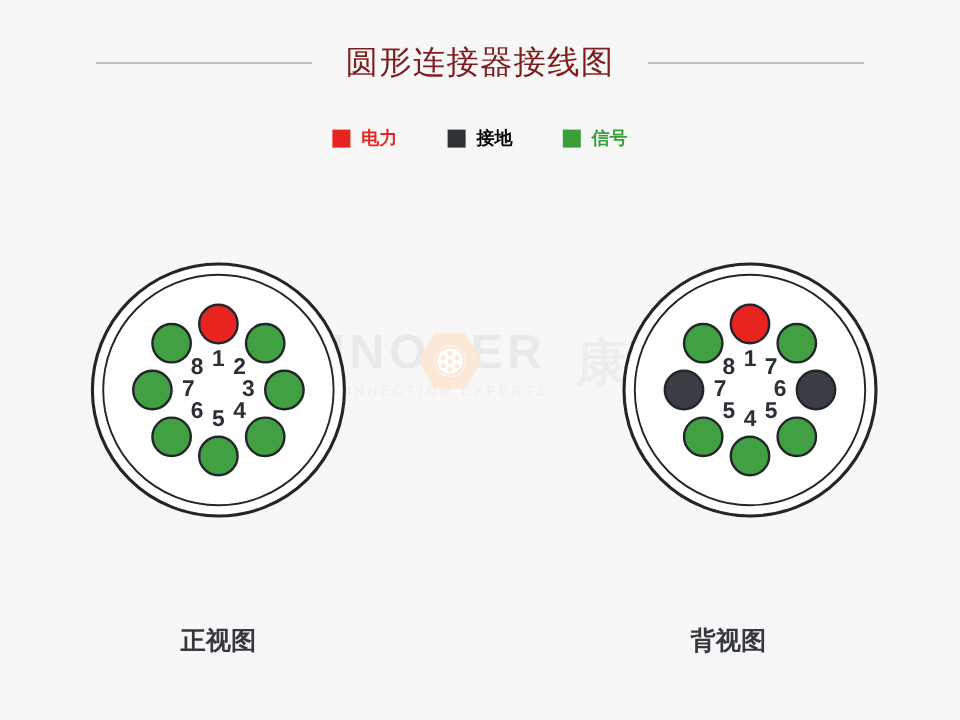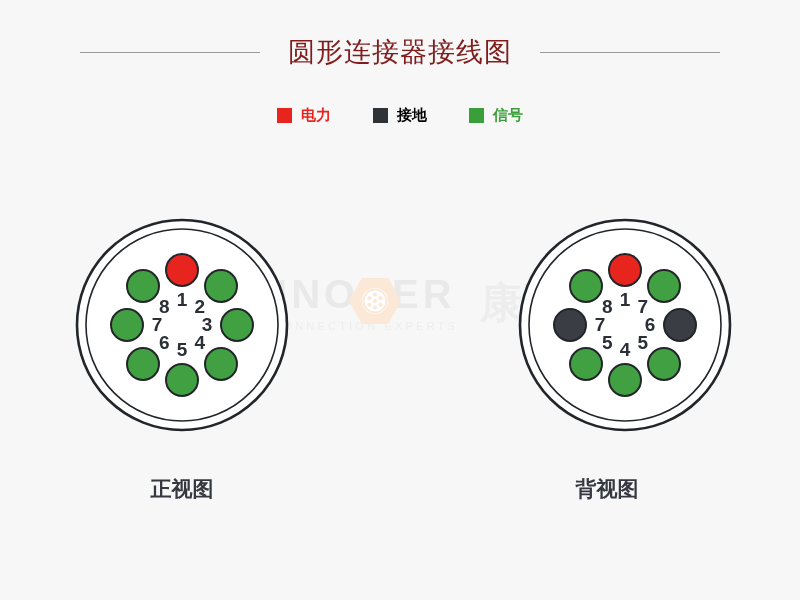--- a/index.html
+++ b/index.html
@@ -127,20 +127,21 @@
     z-index: 2;
   }
   .view-caption {
     position: absolute;
     width: 240px;
     text-align: center;
     font-size: 21px;
     font-weight: bold;
     color: #35393f;
     z-index: 3;
+    margin-top: 45px;
   }
   .pin-label {
     position: absolute;
     font-size: 19px;
     font-weight: bold;
     color: #2b2f36;
     text-align: center;
     width: 24px;
     line-height: 1;
     z-index: 4;

